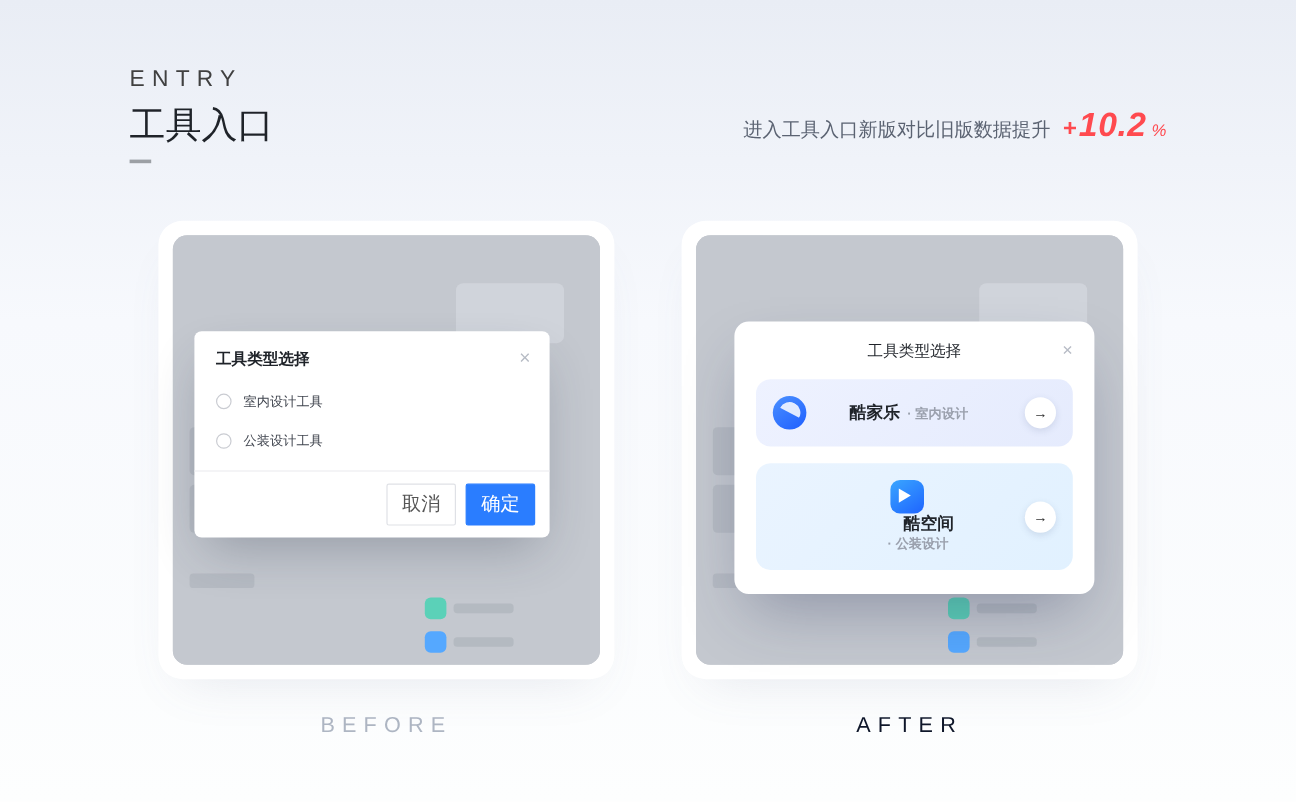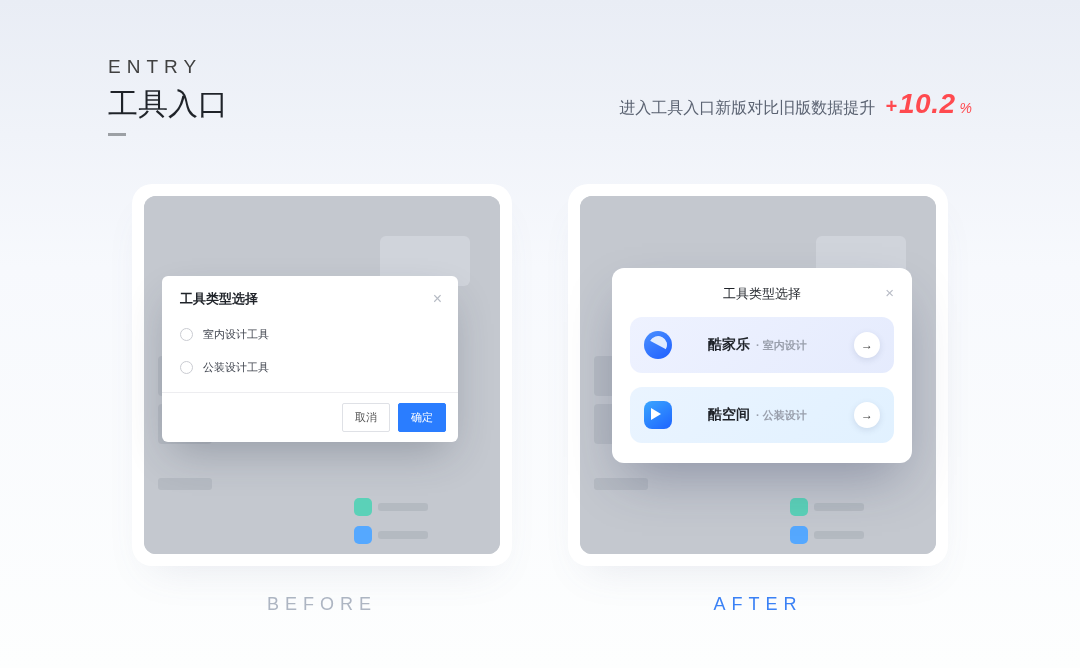--- a/index.html
+++ b/index.html
@@ -47,60 +47,60 @@
     .shot .r3 { left:14px; top:282px; width:54px; height:12px; }
     .shot .badge { position:absolute; width:18px; height:18px; border-radius:5px; }
     .shot .b1 { left:210px; top:302px; background:#5bd1b8; }
     .shot .b2 { left:210px; top:330px; background:#55a8ff; }
     .shot .bt { position:absolute; left:234px; width:50px; height:8px; border-radius:3px; background:#aeb3bb; opacity:.7; }
     .shot .bt1 { top:307px; }
     .shot .bt2 { top:335px; }
     .shot .corner { position:absolute; right:30px; top:40px; width:90px; height:50px; background:#d6d9df; border-radius:6px; opacity:.7; }
 
     .caption { text-align:center; margin-top:28px; font-size:18px; letter-spacing:6px; color:#aeb6c3; font-weight:400; }
-    .caption.after { color:#3b82f6; }
+    .caption.after { color:#0f172a; }
 
     
     .modal-a {
       position:absolute; left:30px; top:92px; width:296px;
       background:#fff; border-radius:6px;
       box-shadow:0 18px 40px -10px rgba(40,50,70,.3);
       padding:0;
     }
     .modal-a .hd { display:flex; justify-content:space-between; align-items:center; padding:14px 16px 10px 18px; }
     .modal-a .hd .t { font-size:13px; font-weight:600; color:#1f2329; }
     .modal-a .hd .x { font-size:16px; color:#b6bbc4; cursor:pointer; line-height:1; }
     .modal-a .opt { display:flex; align-items:center; gap:10px; padding:9px 18px; }
     .modal-a .opt .radio {
       width:13px; height:13px; border:1.5px solid #caccd2; border-radius:50%; flex:none;
     }
     .modal-a .opt .lbl { font-size:11px; color:#40454f; }
     .modal-a .sep { height:1px; background:#ededf0; margin:8px 0 0; }
     .modal-a .ft { display:flex; justify-content:flex-end; gap:8px; padding:10px 12px; }
     .modal-a .btn {
-      font-size:11px; padding:6px 12px; border-radius:2px; border:1px solid #dfe1e6; background:#fff; color:#555;
+      font-size:16px; padding:6px 12px; border-radius:2px; border:1px solid #dfe1e6; background:#fff; color:#555;
     }
     .modal-a .btn.pri { background:#2a7dff; border-color:#2a7dff; color:#fff; }
 
     
     .modal-b {
       position:absolute; left:44px; top:84px; width:300px;
       background:#fff; border-radius:12px;
       box-shadow:0 24px 50px -12px rgba(40,50,90,.35);
       padding:16px 18px 20px;
     }
     .modal-b .hd { position:relative; text-align:center; padding:0 0 14px; }
     .modal-b .hd .t { font-size:13px; font-weight:500; color:#1f2329; }
     .modal-b .hd .x { position:absolute; right:0; top:0; font-size:15px; color:#b8bcc6; cursor:pointer; }
     .card {
       display:flex; align-items:center; padding:14px 14px; border-radius:12px; position:relative;
     }
     .card + .card { margin-top:14px; }
     .card.int { background:linear-gradient(135deg,#eef2ff 0%,#e5ebfd 100%); }
-    .card.biz { background:linear-gradient(135deg,#eaf4ff 0%,#e1f1ff 100%); }
+    .card.biz { background:linear-gradient(135deg,#eaf4ff 0%,#e1f1ff 100%);flex-direction:column; }
     .card .ico { width:28px; height:28px; flex:none; margin-right:12px; border-radius:8px; }
     .card.int .ico { background:linear-gradient(145deg,#4a90ff,#1f5fff); position:relative; border-radius:50%; }
     .card.int .ico::after { content:""; position:absolute; inset:5px; border-radius:50%; background:#fff; clip-path:polygon(0 0,100% 0,100% 50%,0 50%); transform:rotate(28deg); opacity:.85; }
     .card.biz .ico { background:linear-gradient(145deg,#3aa6ff,#1e64ff); border-radius:8px; position:relative; }
     .card.biz .ico::after { content:""; position:absolute; left:7px; top:7px; width:0; height:0; border-left:10px solid #fff; border-top:6px solid transparent; border-bottom:6px solid transparent; }
     .card .name { font-size:14px; font-weight:700; color:#1f2329;padding-left:24px; }
     .card .sub { font-size:11px; color:#9aa0ad; margin-left:6px;font-weight:bold; }
     .card .sub::before { content:"· "; }
     .card .go {
       position:absolute; right:14px; top:50%; transform:translateY(-50%);

